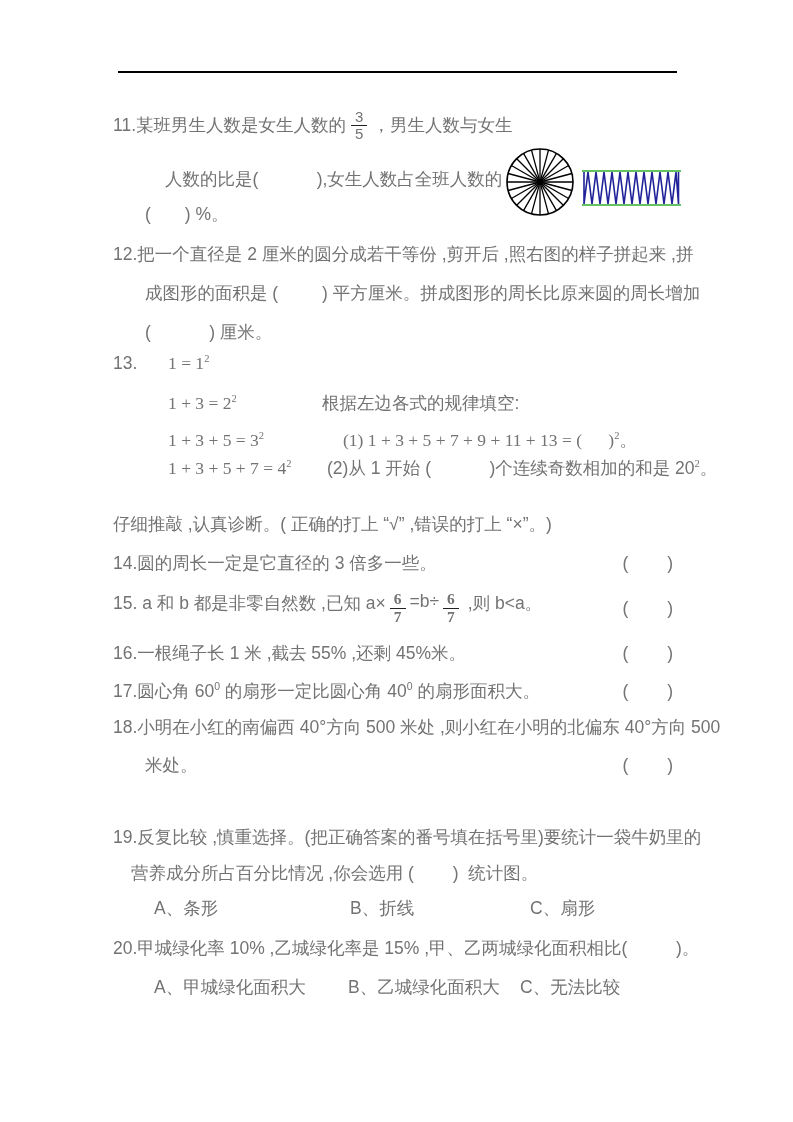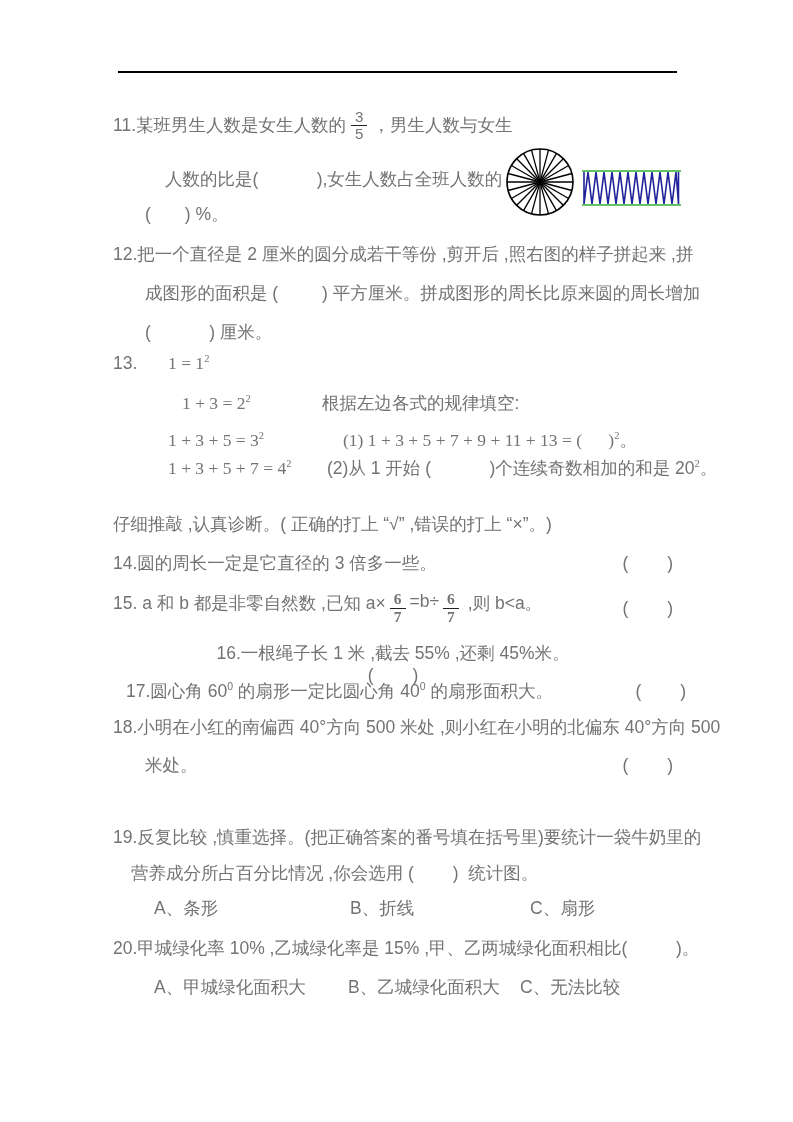--- a/index.html
+++ b/index.html
@@ -64,47 +64,47 @@
     </g>
   </svg>
 
   <div class="line" style="left:113px;top:243px;">12.把一个直径是 2 厘米的圆分成若干等份 ,剪开后 ,照右图的样子拼起来 ,拼</div>
   <div class="line" style="left:145px;top:282px;">成图形的面积是 (         ) 平方厘米。拼成图形的周长比原来圆的周长增加</div>
   <div class="line" style="left:145px;top:321px;">(            ) 厘米。</div>
 
   <div class="line" style="left:113px;top:352px;">13.</div>
   <div class="line eq" style="left:168px;top:352px;"><span>1 = 1</span><sup>2</sup></div>
 
-  <div class="line eq" style="left:168px;top:392px;margin-left:14px;"><span>1 + 3 = 2</span><sup>2</sup></div>
+  <div class="line eq" style="left:168px;top:392px;"><span>1 + 3 = 2</span><sup>2</sup></div>
   <div class="line" style="left:322px;top:392px;">根据左边各式的规律填空:</div>
 
   <div class="line eq" style="left:168px;top:429px;"><span>1 + 3 + 5 = 3</span><sup>2</sup></div>
   <div class="line eq" style="left:343px;top:429px;"><span>(1) 1 + 3 + 5 + 7 + 9 + 11 + 13 = (      )</span><sup>2</sup><span>。</span></div>
 
   <div class="line eq" style="left:168px;top:457px;"><span>1 + 3 + 5 + 7 = 4</span><sup>2</sup></div>
   <div class="line" style="left:327px;top:457px;"><span>(2)从 1 开始 (            )个连续奇数相加的和是 20</span><sup class="eq">2</sup><span>。</span></div>
 
   <div class="line" style="left:113px;top:513px;">仔细推敲 ,认真诊断。( 正确的打上 “√” ,错误的打上 “×”。)</div>
 
   <div class="tfrow" style="top:551px;">
     <span>14.圆的周长一定是它直径的 3 倍多一些。</span>
     <span class="blank">(        )</span>
   </div>
 
   <div class="tfrow" style="top:584px;height:48px;">
     <span style="display:inline-flex;align-items:flex-start;"><span>15. a 和 b 都是非零自然数 ,已知 a×</span><span class="frac serif"><span class="num">6</span><span class="den">7</span></span><span>=b÷</span><span class="frac serif"><span class="num">6</span><span class="den">7</span></span><span> ,则 b&lt;a。</span></span>
     <span class="blank">(        )</span>
   </div>
 
-  <div class="tfrow" style="top:641px;flex-direction:column;">
+  <div class="tfrow" style="top:641px;">
     <span>16.一根绳子长 1 米 ,截去 55% ,还剩 45%米。</span>
     <span class="blank">(        )</span>
   </div>
 
-  <div class="tfrow" style="top:679px;margin-left:13px;">
+  <div class="tfrow" style="top:679px;">
     <span><span>17.圆心角 60</span><sup>0</sup><span> 的扇形一定比圆心角 40</span><sup>0</sup><span> 的扇形面积大。</span></span>
     <span class="blank">(        )</span>
   </div>
 
   <div class="line" style="left:113px;top:716px;">18.小明在小红的南偏西 40°方向 500 米处 ,则小红在小明的北偏东 40°方向 500</div>
   <div class="tfrow" style="top:753px;left:145px;width:528px;">
     <span>米处。</span>
     <span class="blank">(        )</span>
   </div>
 

